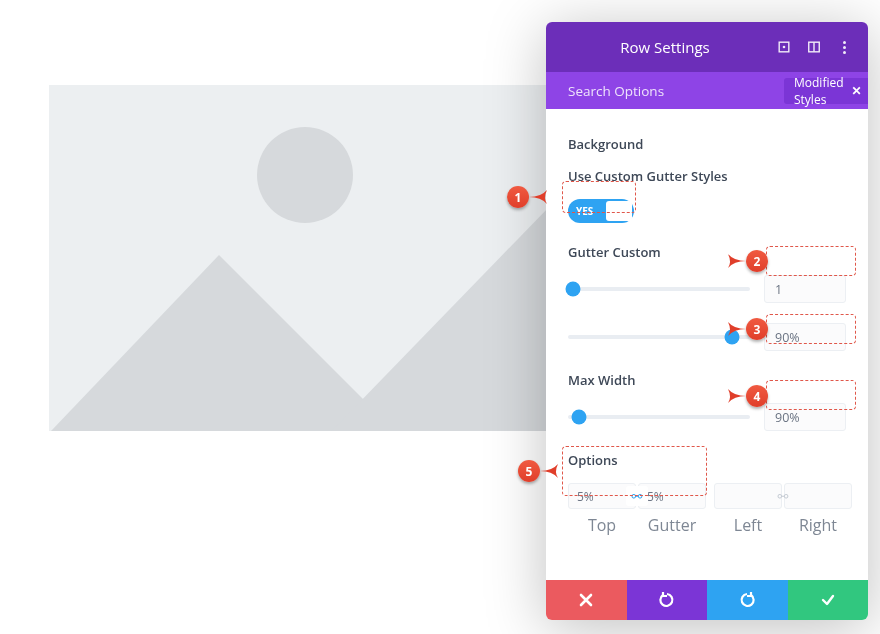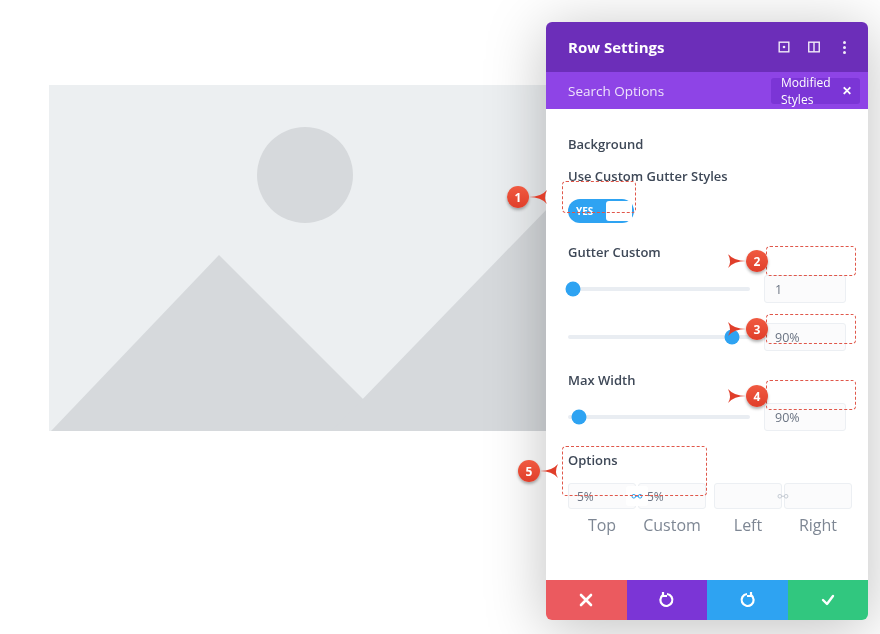--- a/index.html
+++ b/index.html
@@ -25,35 +25,35 @@
 
     
     .panel-header {
       background:#6c2eb9;
       color:#fff;
       height:50px;
       display:flex; align-items:center;
       padding:0 16px 0 22px;
       gap:14px;
     }
-    .panel-title { font-size:15px; font-weight:700; flex:1; }
+    .panel-title { font-size:15px; font-weight:400; flex:1;text-align:center; }
     .hdr-icon { width:16px; height:16px; display:flex; align-items:center; justify-content:center; opacity:.9; cursor:pointer; }
     .hdr-icon svg { width:14px; height:14px; fill:none; stroke:#fff; stroke-width:1.6; }
     .kebab { display:flex; flex-direction:column; gap:2px; align-items:center; justify-content:center; }
     .kebab span { width:3px; height:3px; background:#fff; border-radius:50%; }
 
     
     .search-row {
       background:#8e44e6;
       height:37px;
       display:flex; align-items:center;
       padding-left:22px; padding-right:8px;
       color:rgba(255,255,255,.85);
       font-size:13px;
-      gap:7px;
+      gap:20px;
     }
     .search-row input {
       flex:1; background:transparent; border:none; color:#fff; font-size:13.5px;
       outline:none;
     }
     .search-row input::placeholder { color:rgba(255,255,255,.85); }
     .mod-pill {
       background:#7b35d6;
       height:26px;
       padding:0 8px 0 10px;
@@ -264,21 +264,21 @@
           <div class="padcell">
             <div class="pi">
                 <input value="5%" style="">
               </div>
             <div class="pl">Top</div>
           </div>
           <div class="padcell">
             <div class="pi">
                 <input value="5%" style="">
               </div>
-            <div class="pl">Custom</div>
+            <div class="pl">Gutter</div>
           </div>
           <div class="pair-link blue">⚯</div>
         </div>
         <div class="padpair">
           <div class="padcell">
             <div class="pi">
                 <input value="" style="">
               </div>
             <div class="pl">Left</div>
           </div>

